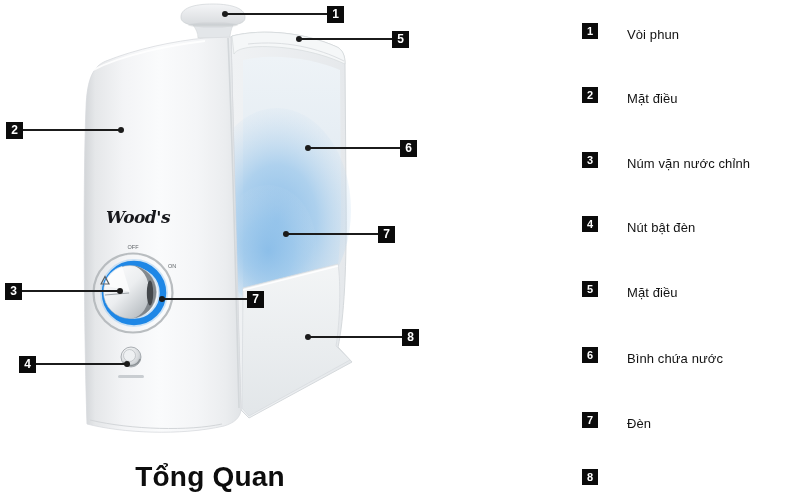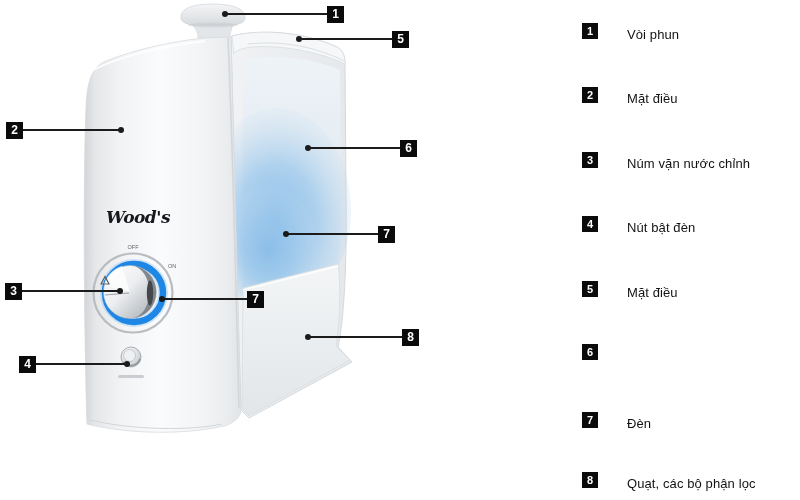--- a/index.html
+++ b/index.html
@@ -184,24 +184,25 @@
   <div class="legend-row" style="top:213px;">
     <span class="legend-num">4</span>
     <span class="legend-label">Nút bật đèn</span>
   </div>
   <div class="legend-row" style="top:278px;">
     <span class="legend-num">5</span>
     <span class="legend-label">Mặt điều</span>
   </div>
   <div class="legend-row" style="top:344px;">
     <span class="legend-num">6</span>
+    <span class="legend-label">Bình chứa nước</span>
   </div>
   <div class="legend-row" style="top:409px;">
     <span class="legend-num">7</span>
     <span class="legend-label">Đèn</span>
   </div>
   <div class="legend-row" style="top:469px;">
     <span class="legend-num">8</span>
-    <span class="legend-label">Quạt, các bộ phận lọc</span>
-  </div>
-
+  </div>
+
+  <div class="fig-title">Tổng Quan</div>
 
 </div>
 
 </body></html>

